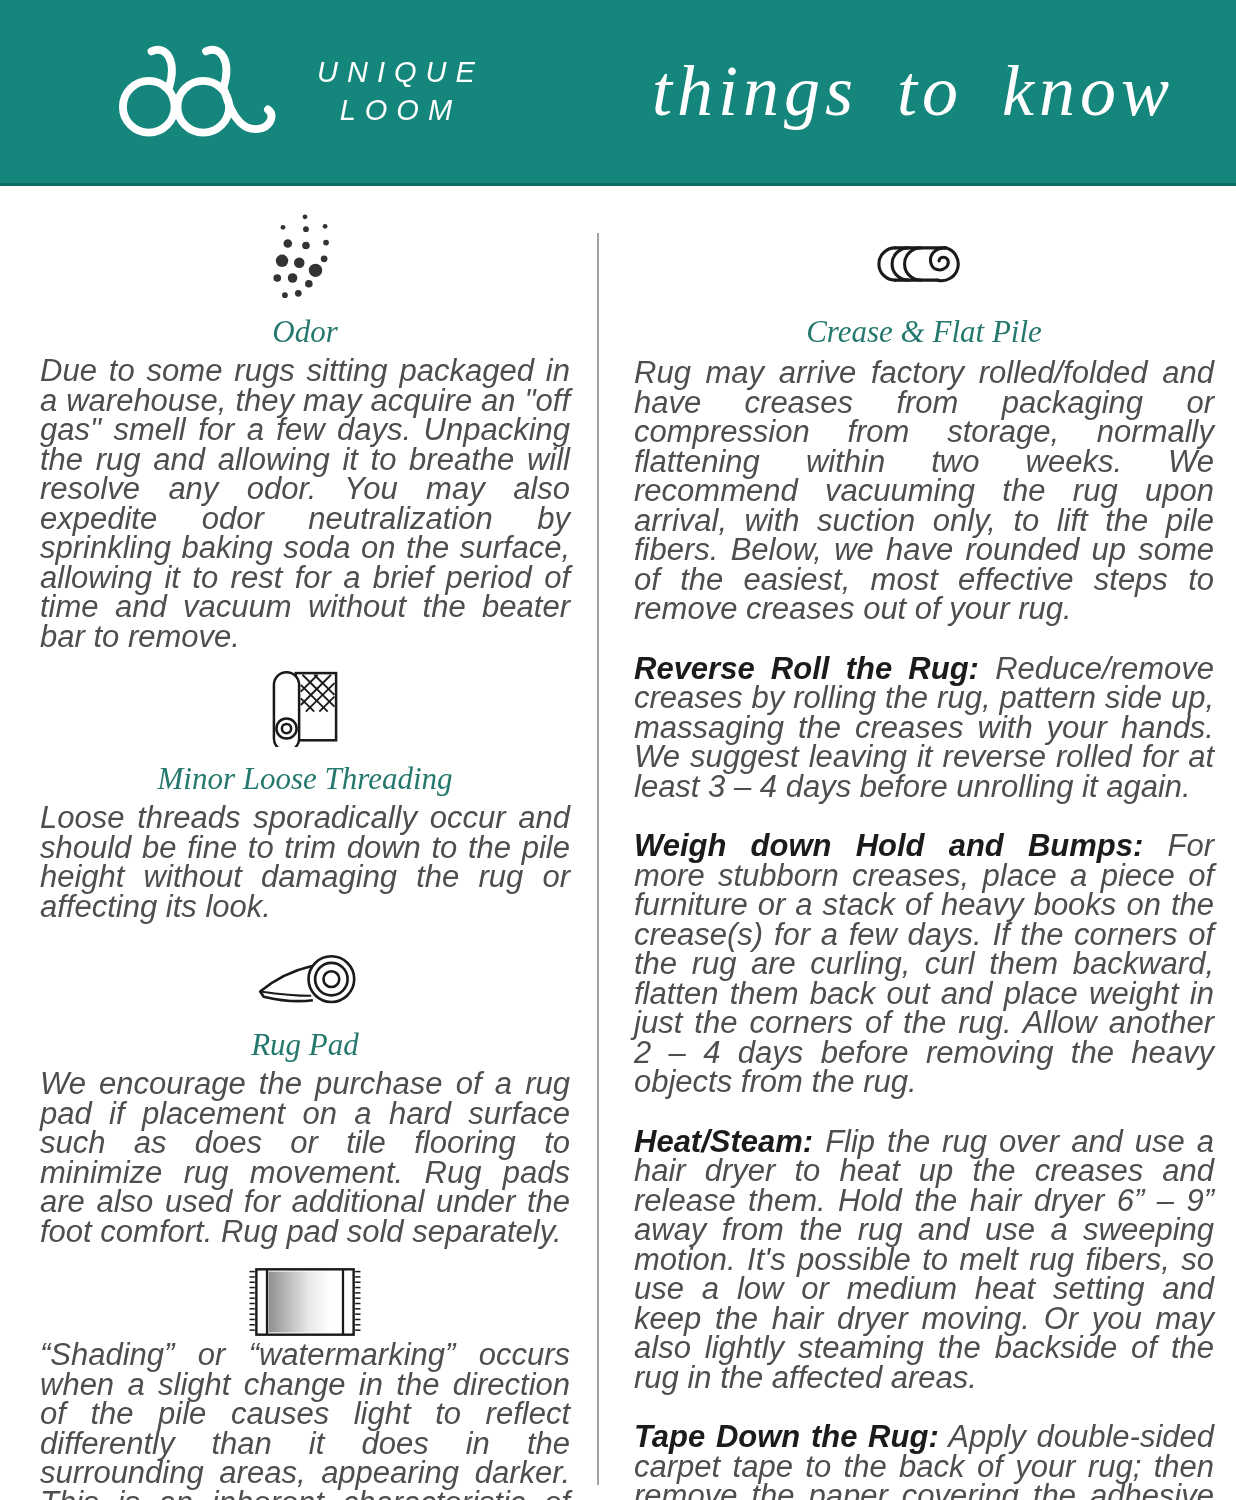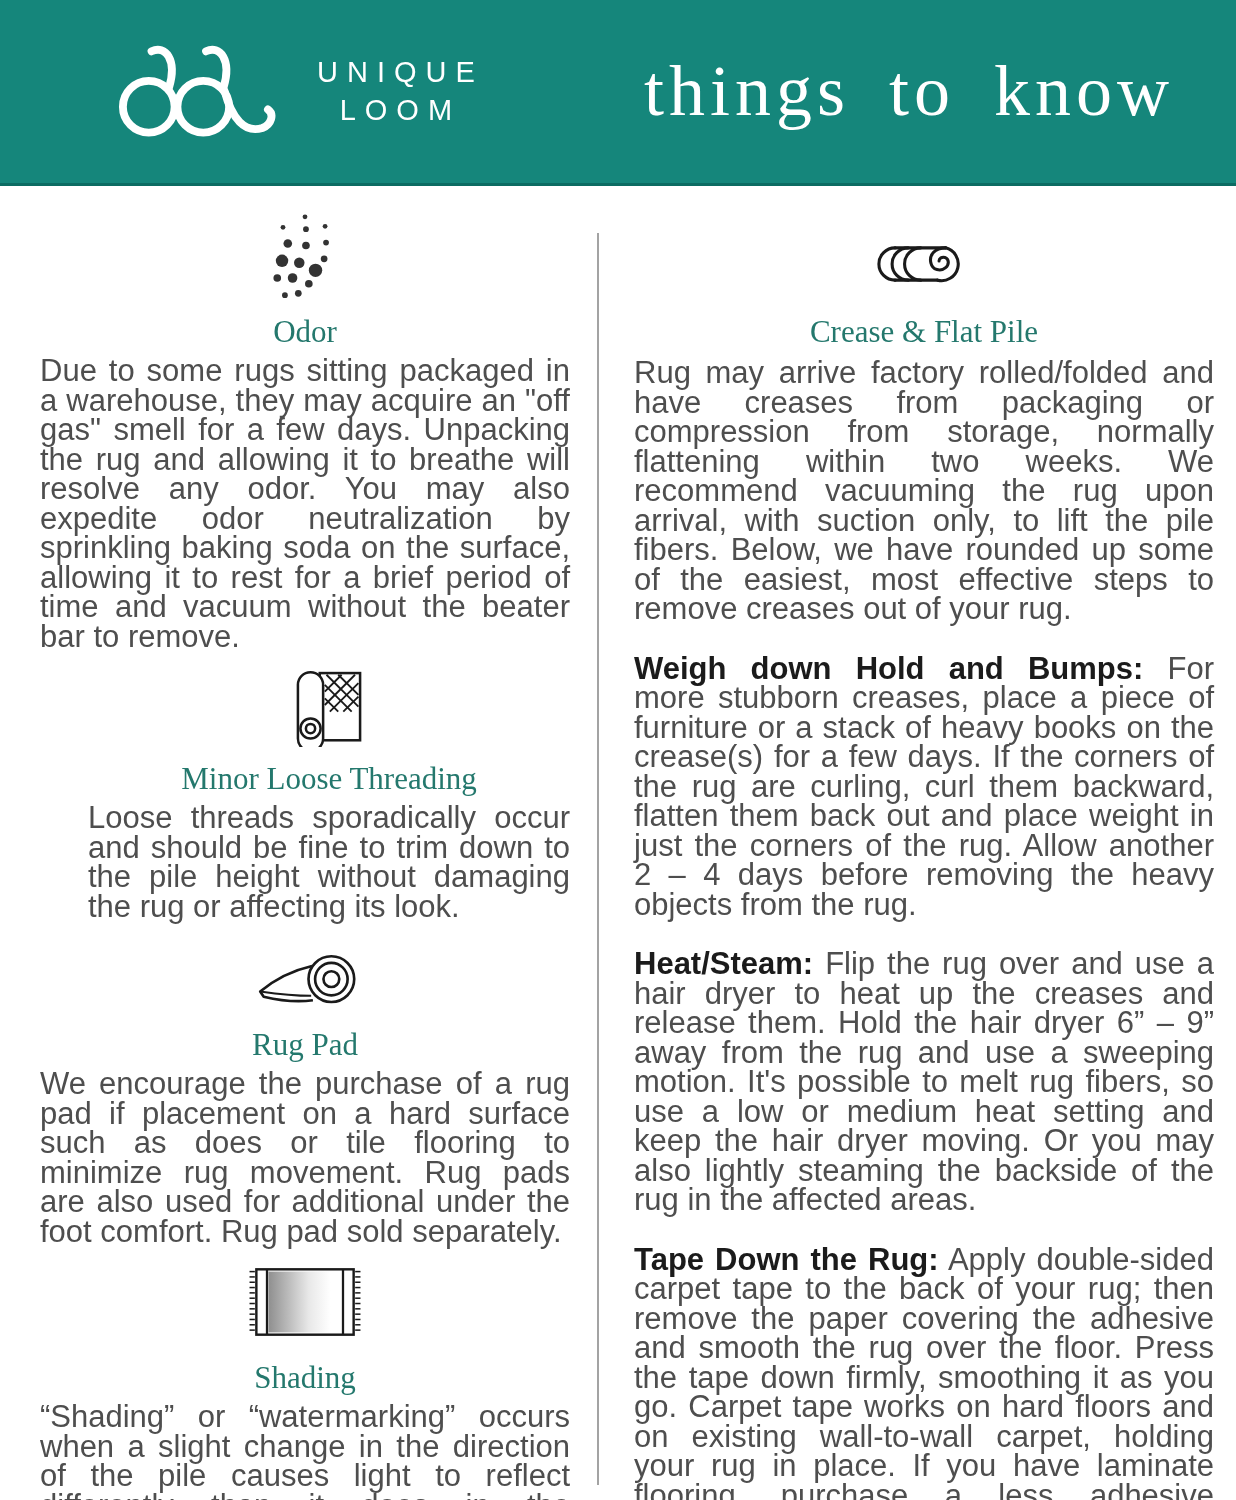--- a/index.html
+++ b/index.html
@@ -2,20 +2,21 @@
 <html><head>
 <meta charset="utf-8">
 <style>
   html,body{margin:0;padding:0;background:#ffffff;}
   .page{
     position:relative;
     width:1236px;height:1500px;
     background:#ffffff;
     overflow:hidden;
     font-family:"Liberation Sans","DejaVu Sans",sans-serif;
+    font-style:italic;
   }
   
   .banner{
     height:183px;
     background:#15867B;
     border-bottom:3px solid #0C6B62;
     display:flex;align-items:center;
   }
   .brand{display:flex;align-items:center;margin-left:108px;}
   .brand svg{display:block;}
@@ -43,21 +44,21 @@
   h2{
     margin:14px 0 6px 0;
     font-family:"Liberation Serif","DejaVu Serif",serif;
     font-weight:400;font-size:31px;line-height:36px;
     color:#24786D;text-align:center;
   }
   p{
     margin:0;font-size:31px;line-height:29.5px;color:#4E4E4E;
     text-align:justify;
   }
-  .sec2{margin-top:12px;margin-left:48px;}
+  .sec2{margin-top:12px;}
   .sec3{margin-top:30px;}
   .sec3 h2{margin-top:18px;}
   .sec4{margin-top:18px;}
   .sec4 h2{margin-top:20px;}
   .col.right h2{margin-top:28px;}
   .intro{margin-top:8px;}
   .step{margin-top:30px;}
   .step b{font-weight:700;color:#1B1B1B;}
 </style>
 </head>
@@ -184,21 +185,20 @@
                 <path d="M 141 73 H 148"></path>
                 <path d="M 141 80 H 148"></path>
                 <path d="M 141 87 H 148"></path>
             </g>
             <rect x="27" y="10" width="96" height="80" fill="url(#shadeGrad)" stroke="none"></rect>
             <rect x="11" y="7" width="128" height="86" stroke-width="3.2"></rect>
             <path d="M 25 7 V 93" stroke-width="3"></path>
             <path d="M 125 7 V 93" stroke-width="3"></path>
           </svg>
         </div>
-        <h2>Shading</h2>
         <p>“Shading” or “watermarking” occurs when a slight change in the direction of the pile causes light to reflect differently than it does in the surrounding areas, appearing darker. This is an inherent characteristic of almost all pile rugs and is not considered a defect.</p>
       </div>
 
     </section>
 
     <section class="col right">
 
       <div class="icon-row">
         <svg width="110" height="44" viewBox="0 0 135 60" fill="none" stroke="#1A1A1A" stroke-width="4.2" stroke-linecap="round" stroke-linejoin="round">
           <path d="M 28 8 H 97"></path>
@@ -206,20 +206,21 @@
           <path d="M 28 8 A 22 22 0 0 0 28 52"></path>
           <path d="M 46 8 A 22 22 0 0 0 46 52"></path>
           <path d="M 63 8 A 22 22 0 0 0 63 52"></path>
           <path d="M 97 8 A 22 22 0 1 1 86 52"></path>
           <path d="M 97 8 C 82 8 74 18 77 29 C 79 38 90 41 97 35 C 102 31 102 23 96 21 C 92 20 88 22 88 26"></path>
         </svg>
       </div>
       <h2>Crease &amp; Flat Pile</h2>
       <p class="intro">Rug may arrive factory rolled/folded and have creases from packaging or compression from storage, normally flattening within two weeks. We recommend vacuuming the rug upon arrival, with suction only, to lift the pile fibers. Below, we have rounded up some of the easiest, most effective steps to remove creases out of your rug.</p>
 
+      <p class="step"><b>Reverse Roll the Rug:</b> <span>Reduce/remove creases by rolling the rug, pattern side up, massaging the creases with your hands. We suggest leaving it reverse rolled for at least 3 – 4 days before unrolling it again.</span></p>
 
       <p class="step"><b>Weigh down Hold and Bumps:</b> <span>For more stubborn creases, place a piece of furniture or a stack of heavy books on the crease(s) for a few days. If the corners of the rug are curling, curl them backward, flatten them back out and place weight in just the corners of the rug. Allow another 2 – 4 days before removing the heavy objects from the rug.</span></p>
 
       <p class="step"><b>Heat/Steam:</b> <span>Flip the rug over and use a hair dryer to heat up the creases and release them. Hold the hair dryer 6” – 9” away from the rug and use a sweeping motion. It's possible to melt rug fibers, so use a low or medium heat setting and keep the hair dryer moving. Or you may also lightly steaming the backside of the rug in the affected areas.</span></p>
 
       <p class="step"><b>Tape Down the Rug:</b> <span>Apply double-sided carpet tape to the back of your rug; then remove the paper covering the adhesive and smooth the rug over the floor. Press the tape down firmly, smoothing it as you go. Carpet tape works on hard floors and on existing wall-to-wall carpet, holding your rug in place. If you have laminate flooring, purchase a less adhesive double-sided tape to prevent the laminate from buckling or otherwise being damaged.</span></p>
 
     </section>
   </main>
 </div>

